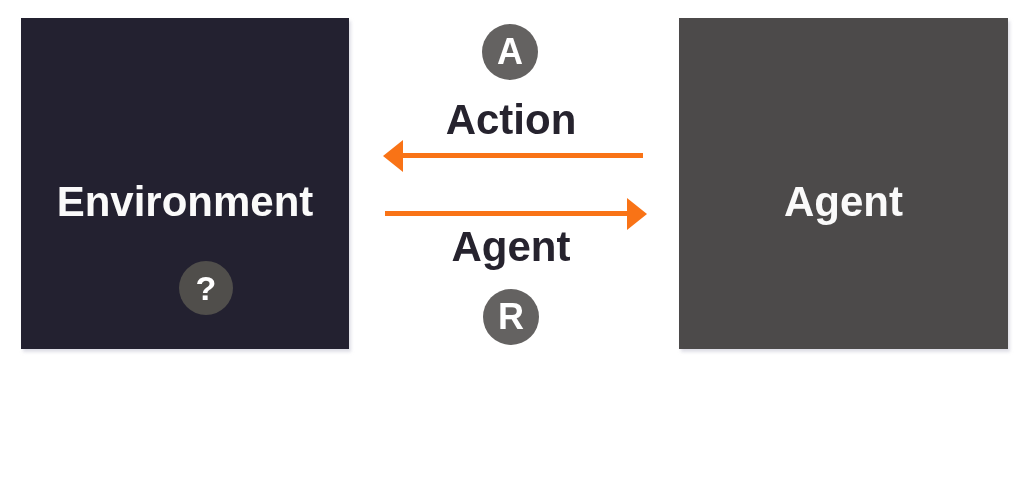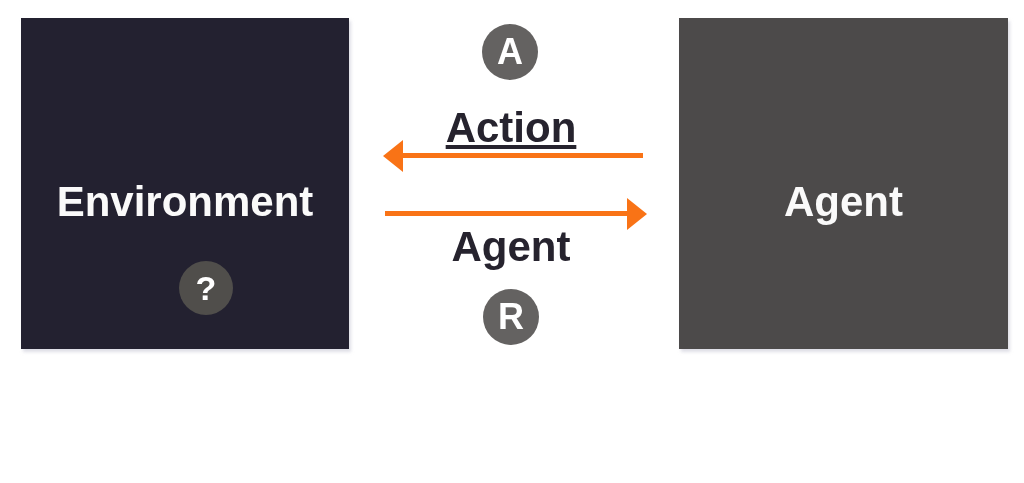--- a/index.html
+++ b/index.html
@@ -45,21 +45,21 @@
   .badge-q{
     left:158px;top:243px;width:54px;height:54px;
     background:var(--question-badge-gray);font-size:34px;
   }
   
   .flow-label{
     position:absolute;left:380px;width:262px;height:48px;
     display:flex;align-items:center;justify-content:center;
     color:var(--label-text);font-size:42px;font-weight:bold;
   }
-  .flow-label-action{top:104px;text-decoration:underline;}
+  .flow-label-action{top:96px;}
   .flow-label-reward{top:223px;}
   
   .arrow{position:absolute;height:32px;}
   .arrow .line{
     position:absolute;top:13px;height:5px;
     background:var(--arrow-orange);
   }
   .arrow .head{
     position:absolute;top:0;width:0;height:0;
     border-top:16px solid transparent;

